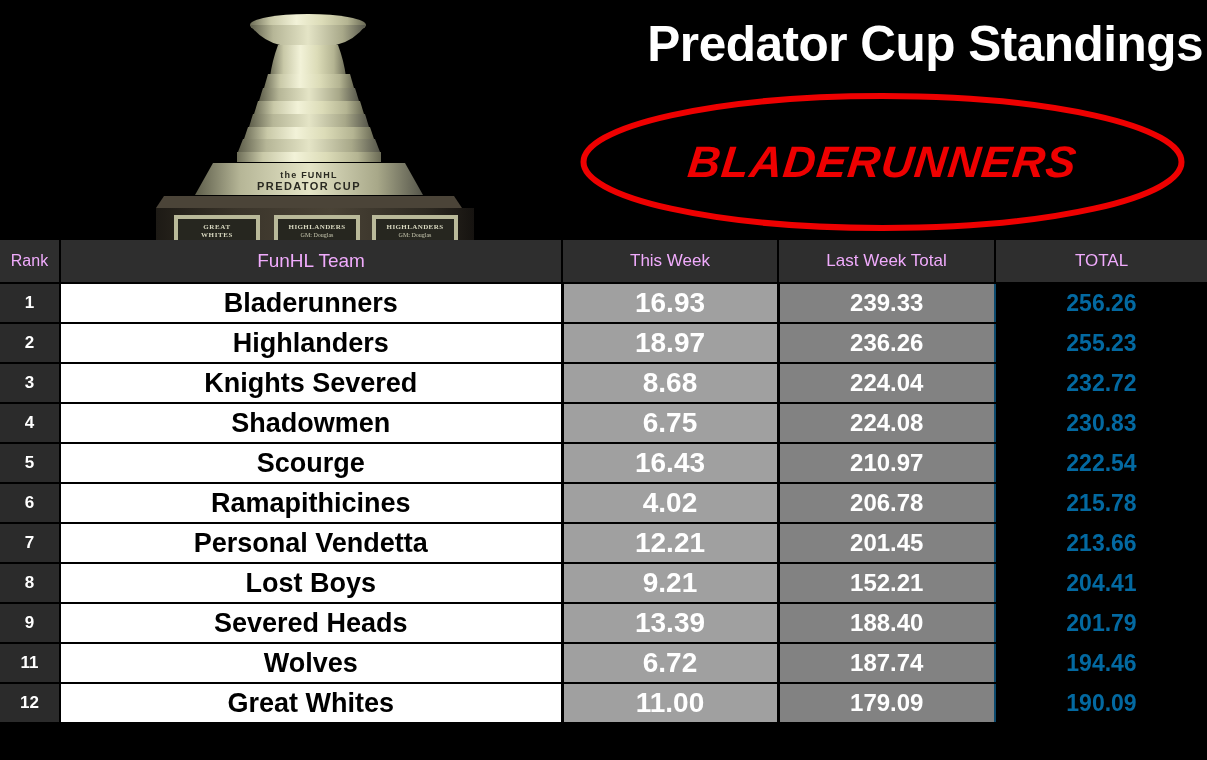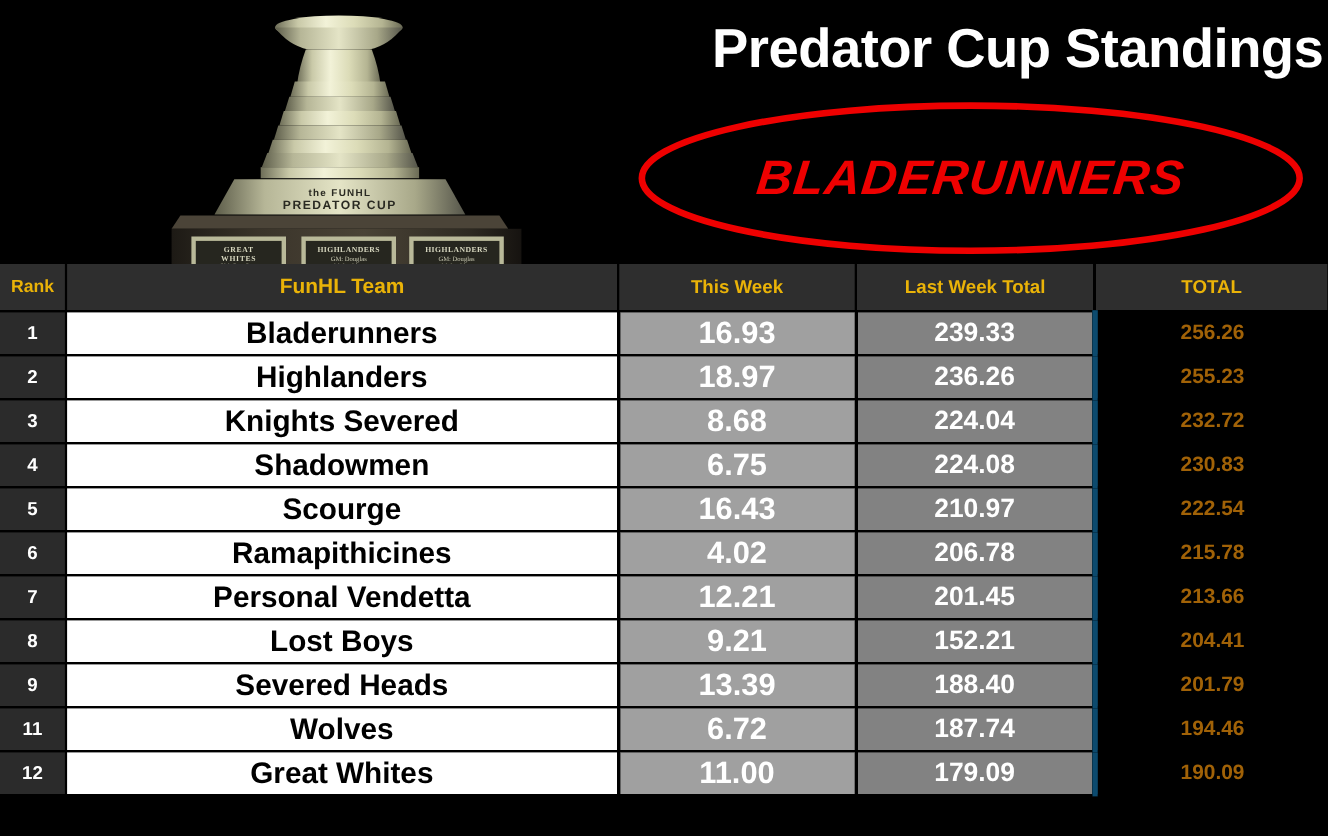--- a/index.html
+++ b/index.html
@@ -106,23 +106,23 @@
     margin: 0;
     text-align: center;
     vertical-align: middle;
     overflow: hidden;
     white-space: nowrap;
   }
 
   thead th {
     height: 42px;
     background: #2e2e2e;
-    color: #eab308;
+    color: #f0abfc;
     font-size: 17px;
-    font-weight: bold;
+    font-weight: normal;
     border-right: 2px solid #000000;
     border-bottom: 2px solid #000000;
   }
   thead th.h-rank  { font-size: 16px; }
   thead th.h-team  { font-size: 19px; }
   thead th.h-total { border-right: none; background: #2e2e2e; }
 
   tbody tr { height: 40px; }
 
   td.rank {
@@ -147,27 +147,27 @@
     font-size: 28px;
     font-weight: bold;
     border-right: 3px solid #000000;
     border-bottom: 2px solid #000000;
   }
   td.last {
     background: #828282;
     color: #ffffff;
     font-size: 24px;
     font-weight: bold;
-    border-right: 5px solid #0c4a6e;
+    border-right: 2px solid #0c4a6e;
     border-bottom: 2px solid #000000;
   }
   td.total {
     background: #000000;
-    color: #a16207;
-    font-size: 19px;
+    color: #0369a1;
+    font-size: 23px;
     font-weight: bold;
     border-bottom: 2px solid #000000;
   }
 </style>
 </head>
 <body>
 
 <div id="page">
 
   <div id="banner">

